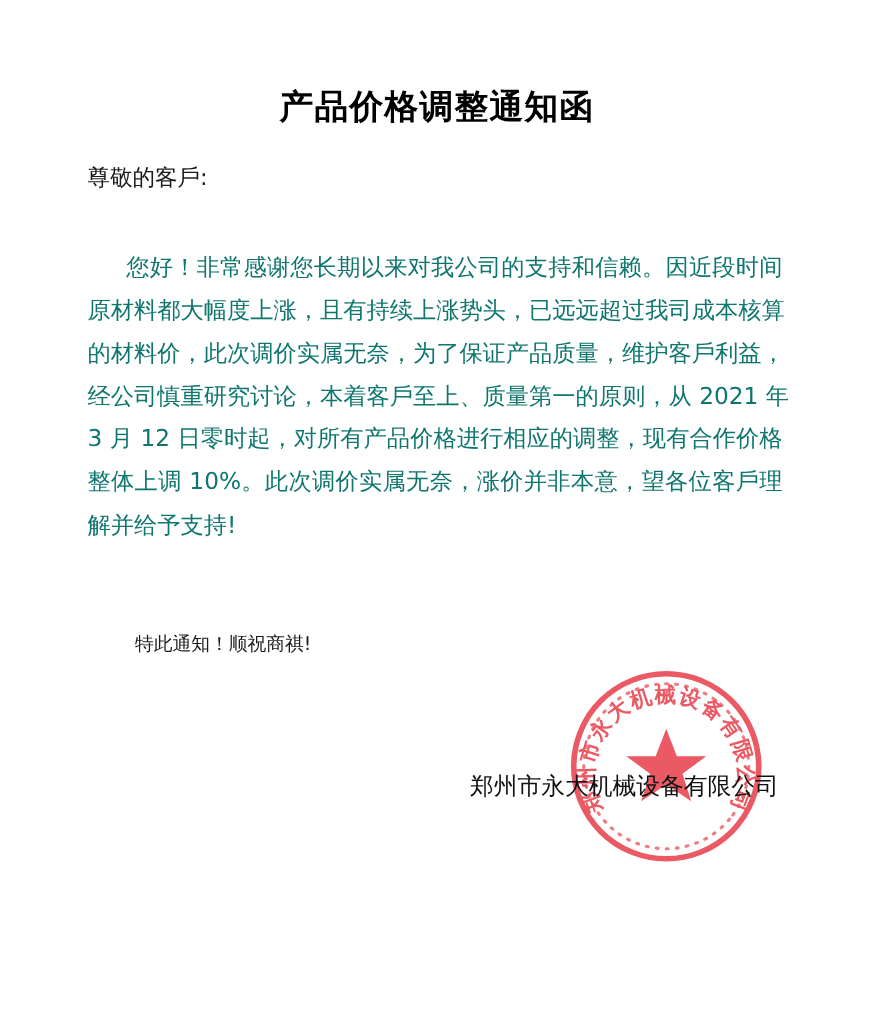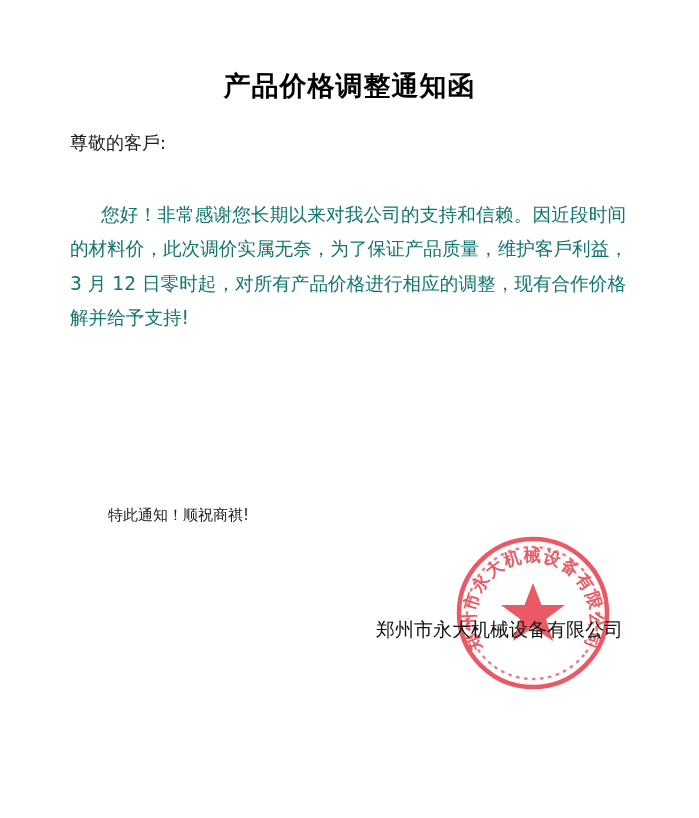--- a/index.html
+++ b/index.html
@@ -88,22 +88,25 @@
 </style>
 </head>
 <body>
 
 <div class="title">产品价格调整通知函</div>
 
 <div class="salutation">尊敬的客戶:</div>
 
 <div class="body-para">
   <span class="line indent">您好！非常感谢您长期以来对我公司的支持和信赖。因近段时间</span>
+  <span class="line">原材料都大幅度上涨，且有持续上涨势头，已远远超过我司成本核算</span>
   <span class="line">的材料价，此次调价实属无奈，为了保证产品质量，维护客戶利益，</span>
+  <span class="line">经公司慎重研究讨论，本着客戶至上、质量第一的原则，从 2021 年</span>
   <span class="line">3 月 12 日零时起，对所有产品价格进行相应的调整，现有合作价格</span>
+  <span class="line">整体上调 10%。此次调价实属无奈，涨价并非本意，望各位客戶理</span>
   <span class="line last">解并给予支持!</span>
 </div>
 
 <div class="closing">特此通知！顺祝商祺!</div>
 
 <svg class="seal" viewBox="0 0 156 156" xmlns="http://www.w3.org/2000/svg">
   <defs>
     <path id="sealArc" d="M 26 110 A 58 58 0 1 1 130 110"></path>
   </defs>
   <circle cx="78" cy="78" r="74" fill="none" stroke="#e8434f" stroke-width="4.5"></circle>

